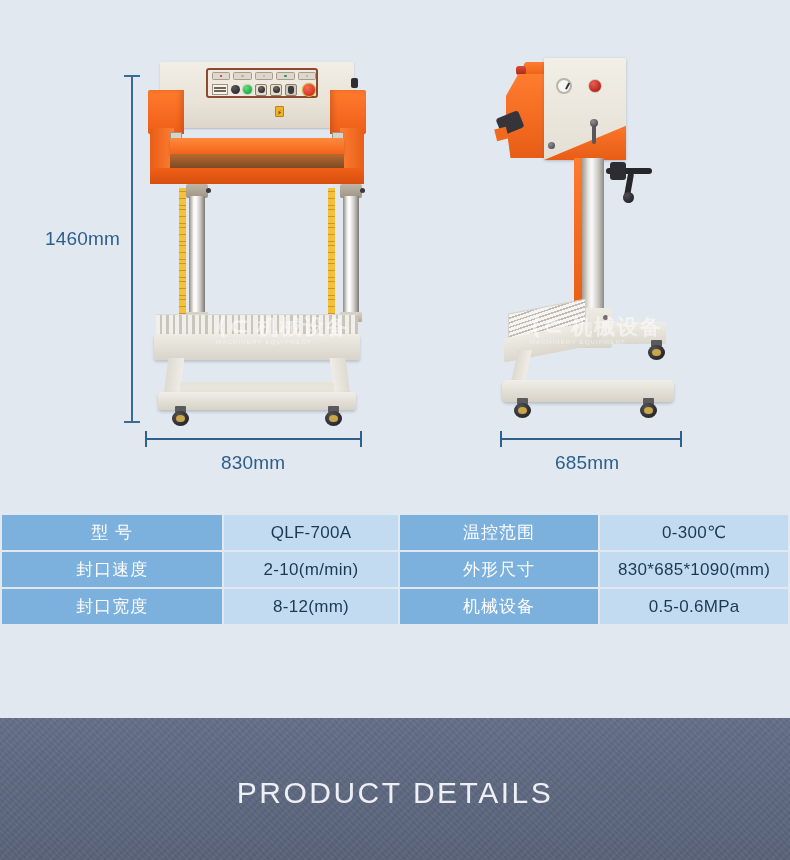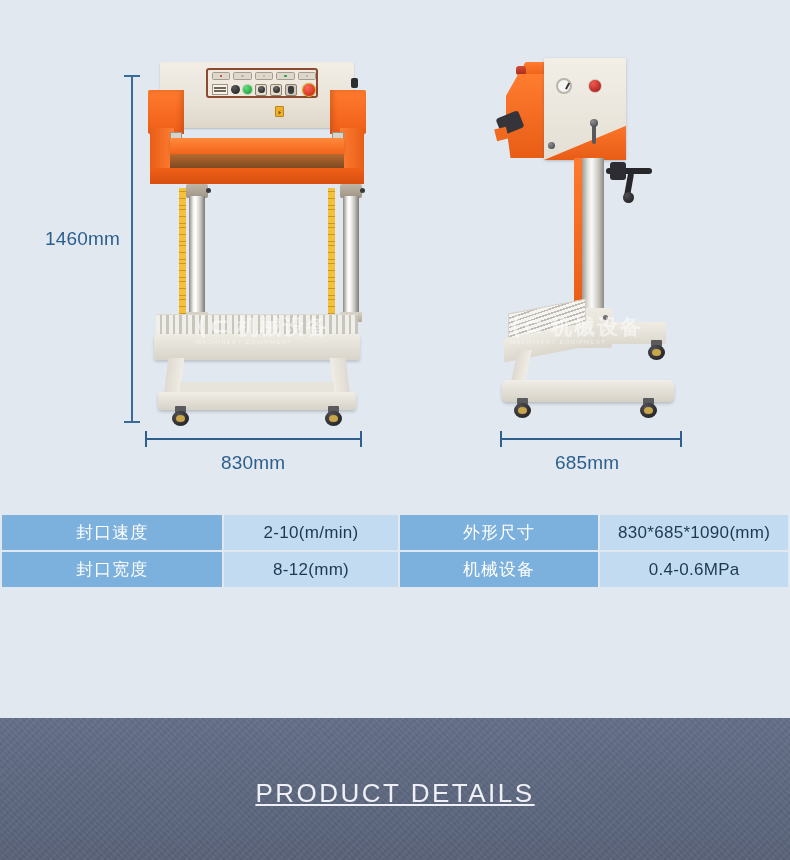--- a/index.html
+++ b/index.html
@@ -187,21 +187,21 @@
            background:linear-gradient(90deg,#ddd9d0,#f0ede6); transform:skewX(-12deg); }
   .b-base { position:absolute; left:4px; top:322px; width:172px; height:22px;
             background:linear-gradient(180deg,#f1eee7,#d5d1c6); border-radius:5px;
             box-shadow:0 2px 3px rgba(60,70,85,.25); }
   .b-cast-l { left:16px; top:340px; }
   .b-cast-r { left:142px; top:340px; }
   .b-cast-rb { left:150px; top:282px; }
 
   
   .wm { position:absolute; color:rgba(255,255,255,.52); font-size:21px; font-weight:700;
-        letter-spacing:2px; white-space:nowrap; pointer-events:none; }
+        letter-spacing:2px; white-space:nowrap; pointer-events:none;padding-left:20px; }
   .wm .mark { display:inline-block; margin-right:6px; font-size:24px; }
   .wm .sub { display:block; font-size:6px; letter-spacing:1.2px; font-weight:400;
              color:rgba(255,255,255,.5); margin-top:-2px; }
 
   
   .spec { position:absolute; left:0; top:513px; width:790px; }
   .spec table { width:790px; border-collapse:separate; border-spacing:2px 2px; }
   .spec td { height:35px; font-size:17px; text-align:center; vertical-align:middle; }
   .spec td.k { background:#7cb0dd; color:#ffffff; letter-spacing:1px; }
   .spec td.v { background:#c3dbf0; color:#1b3a52; letter-spacing:.3px; }
@@ -212,21 +212,21 @@
 
   
   .banner { position:absolute; left:0; top:718px; width:790px; height:142px;
             background:
               repeating-linear-gradient(45deg, rgba(255,255,255,.022) 0 2px, rgba(0,0,0,.022) 2px 4px),
               repeating-linear-gradient(-45deg, rgba(255,255,255,.018) 0 3px, rgba(0,0,0,.018) 3px 6px),
               linear-gradient(180deg,#646f89 0%,#5d6880 50%,#596278 100%);
             display:flex; flex-direction:column; align-items:center; justify-content:center; }
   .banner h1 { font-size:37px; color:#f0f2f6; font-weight:700; letter-spacing:3px;
                text-shadow:0 1px 2px rgba(25,30,45,.35); }
-  .banner h2 { font-size:26px; color:#eef0f5; font-weight:400; letter-spacing:2.5px; margin-top:8px;text-decoration:underline; }
+  .banner h2 { font-size:30px; color:#eef0f5; font-weight:400; letter-spacing:2.5px; margin-top:8px; }
 </style>
 </head>
 <body>
 
 <div id="page">
 
   <div class="photo-area">
 
     <div class="dim-v" style="left:131px; top:75px; height:348px;"></div>
     <div class="dim-label" style="left:45px; top:228px;">1460mm</div>
@@ -370,30 +370,36 @@
     <div class="wm" style="left:510px; top:312px;">
       <span class="mark">⟨⊂</span><span>机械设备</span>
       <span class="sub">MACHINERY EQUIPMENT</span>
     </div>
   </div>
 
   <div class="spec">
     <table>
       <tbody>
         <tr>
+          <td class="k c1">型 号</td>
+          <td class="v c2">QLF-700A</td>
+          <td class="k c3">温控范围</td>
+          <td class="v c4">0-300℃</td>
+        </tr>
+        <tr>
           <td class="k c1">封口速度</td>
           <td class="v c2">2-10(m/min)</td>
           <td class="k c3">外形尺寸</td>
           <td class="v c4">830*685*1090(mm)</td>
         </tr>
         <tr>
           <td class="k c1">封口宽度</td>
           <td class="v c2">8-12(mm)</td>
           <td class="k c3">机械设备</td>
-          <td class="v c4">0.4-0.6MPa</td>
+          <td class="v c4">0.5-0.6MPa</td>
         </tr>
       </tbody>
     </table>
   </div>
 
   <div class="gap"></div>
 
   <div class="banner">
     <h2>PRODUCT DETAILS</h2>
   </div>

